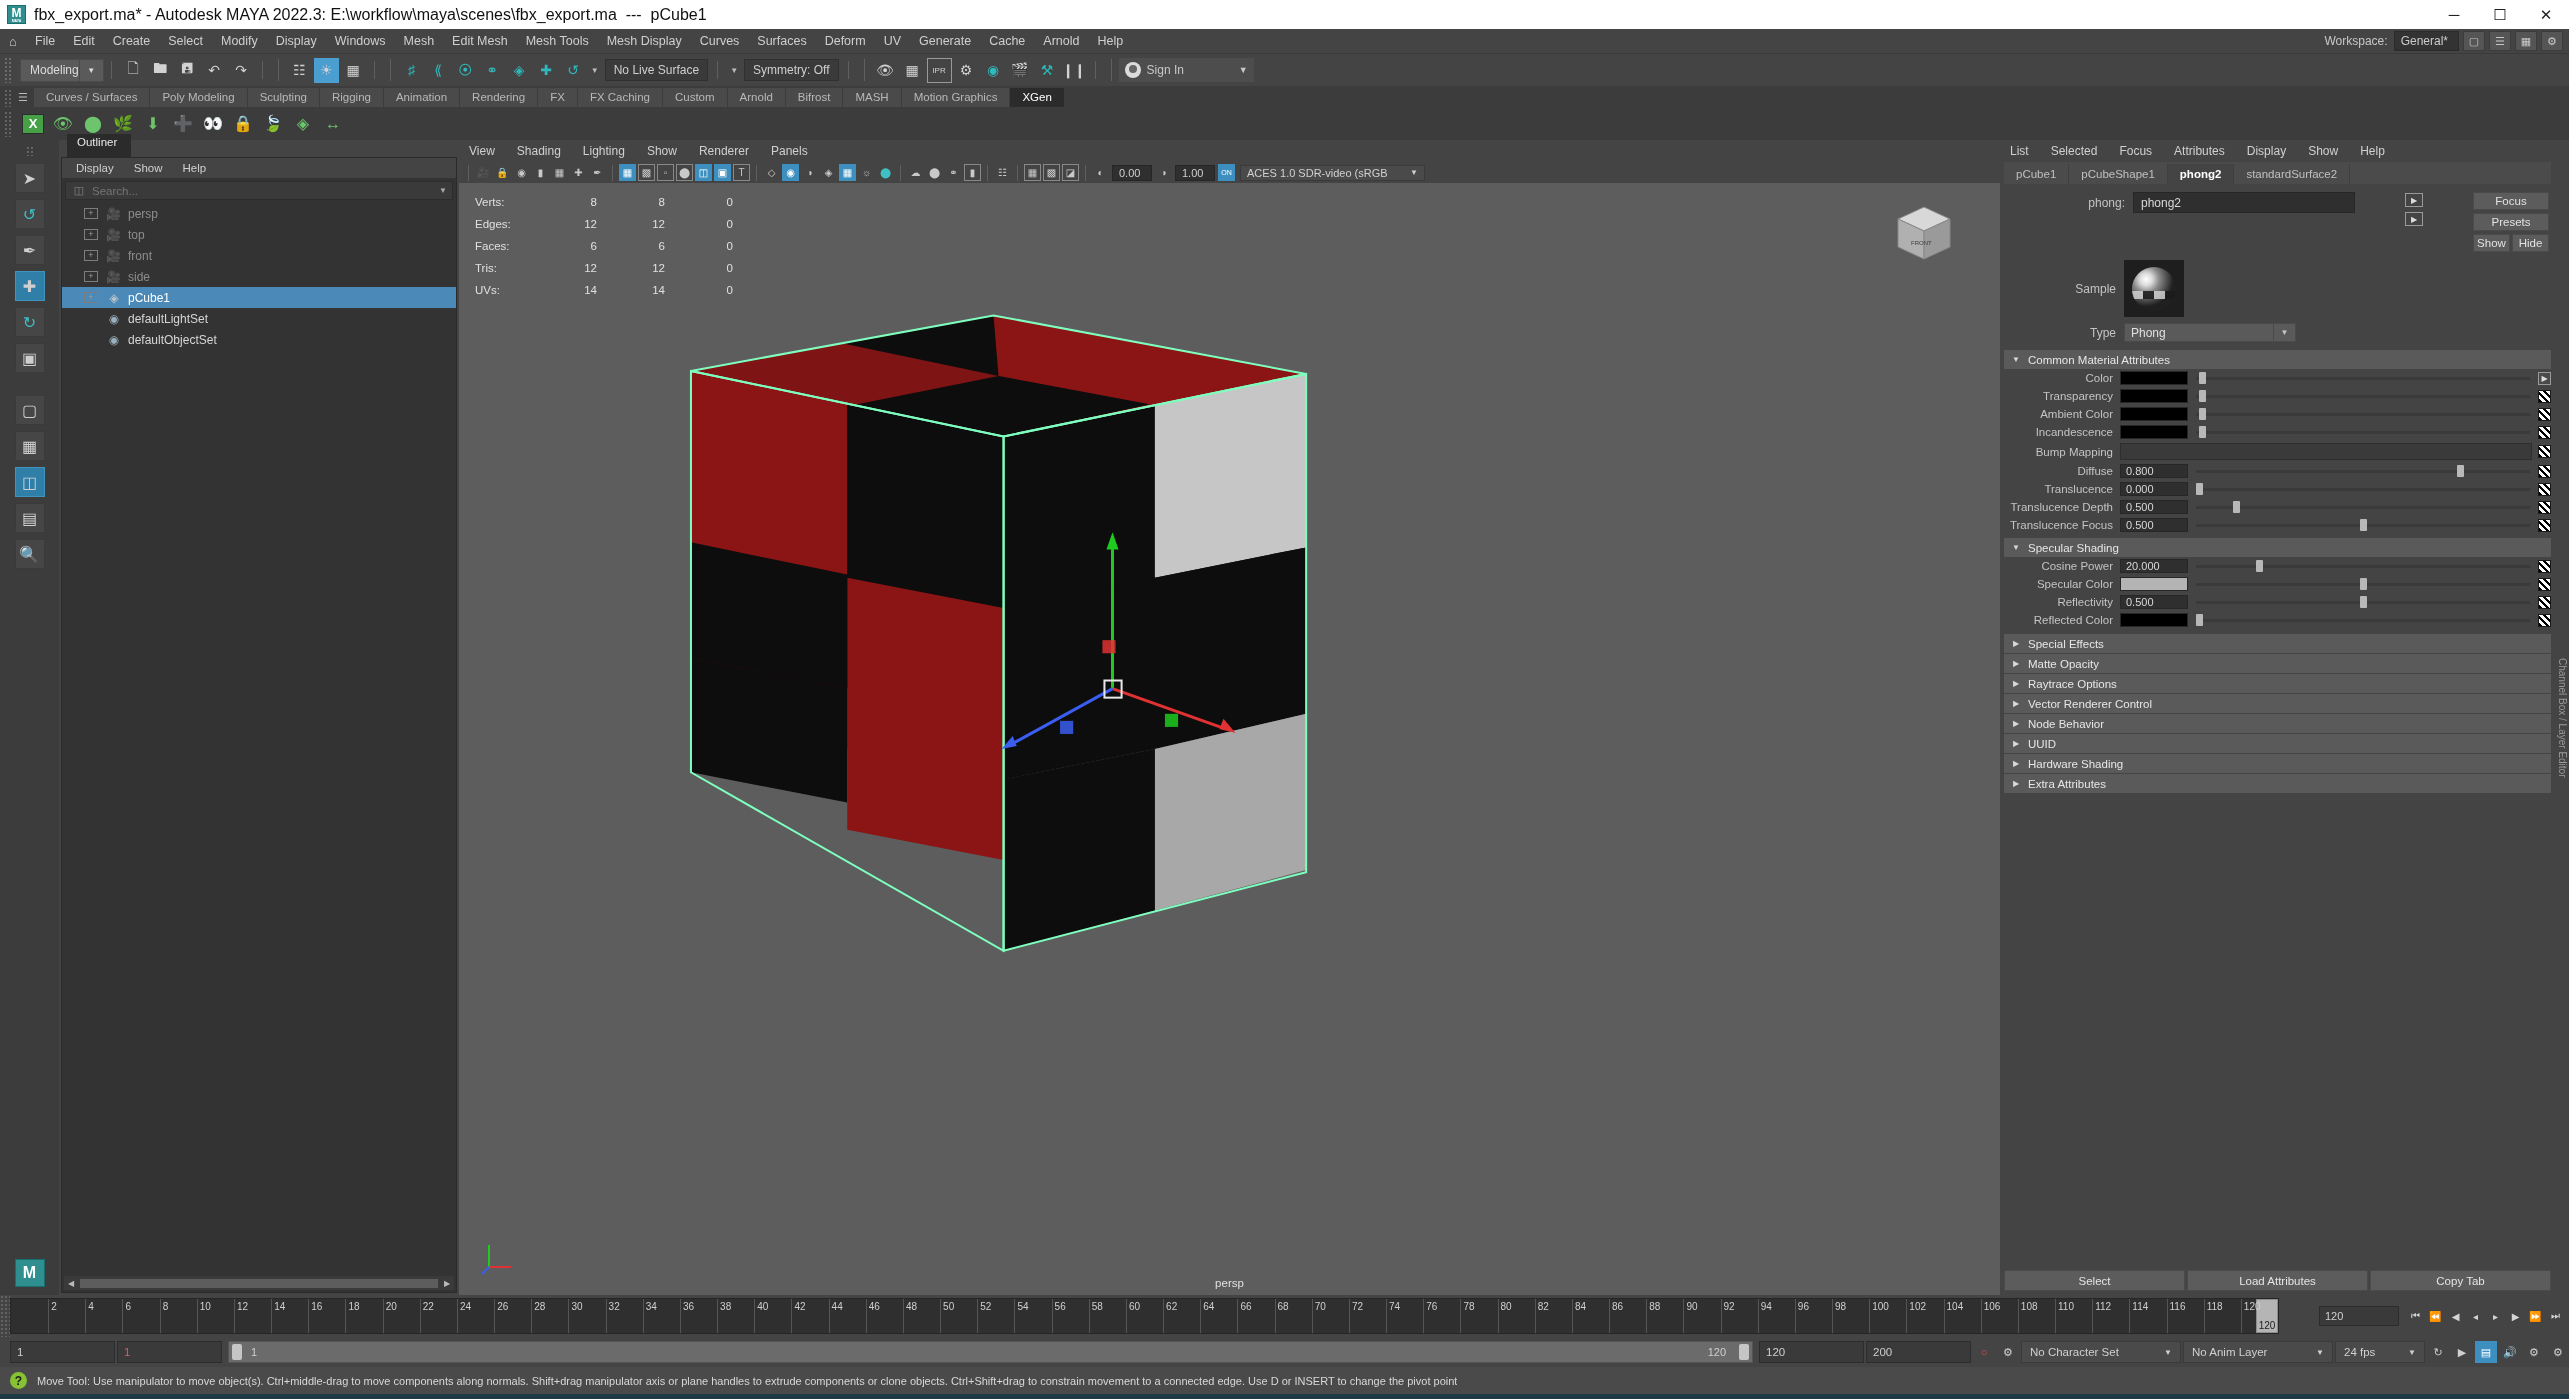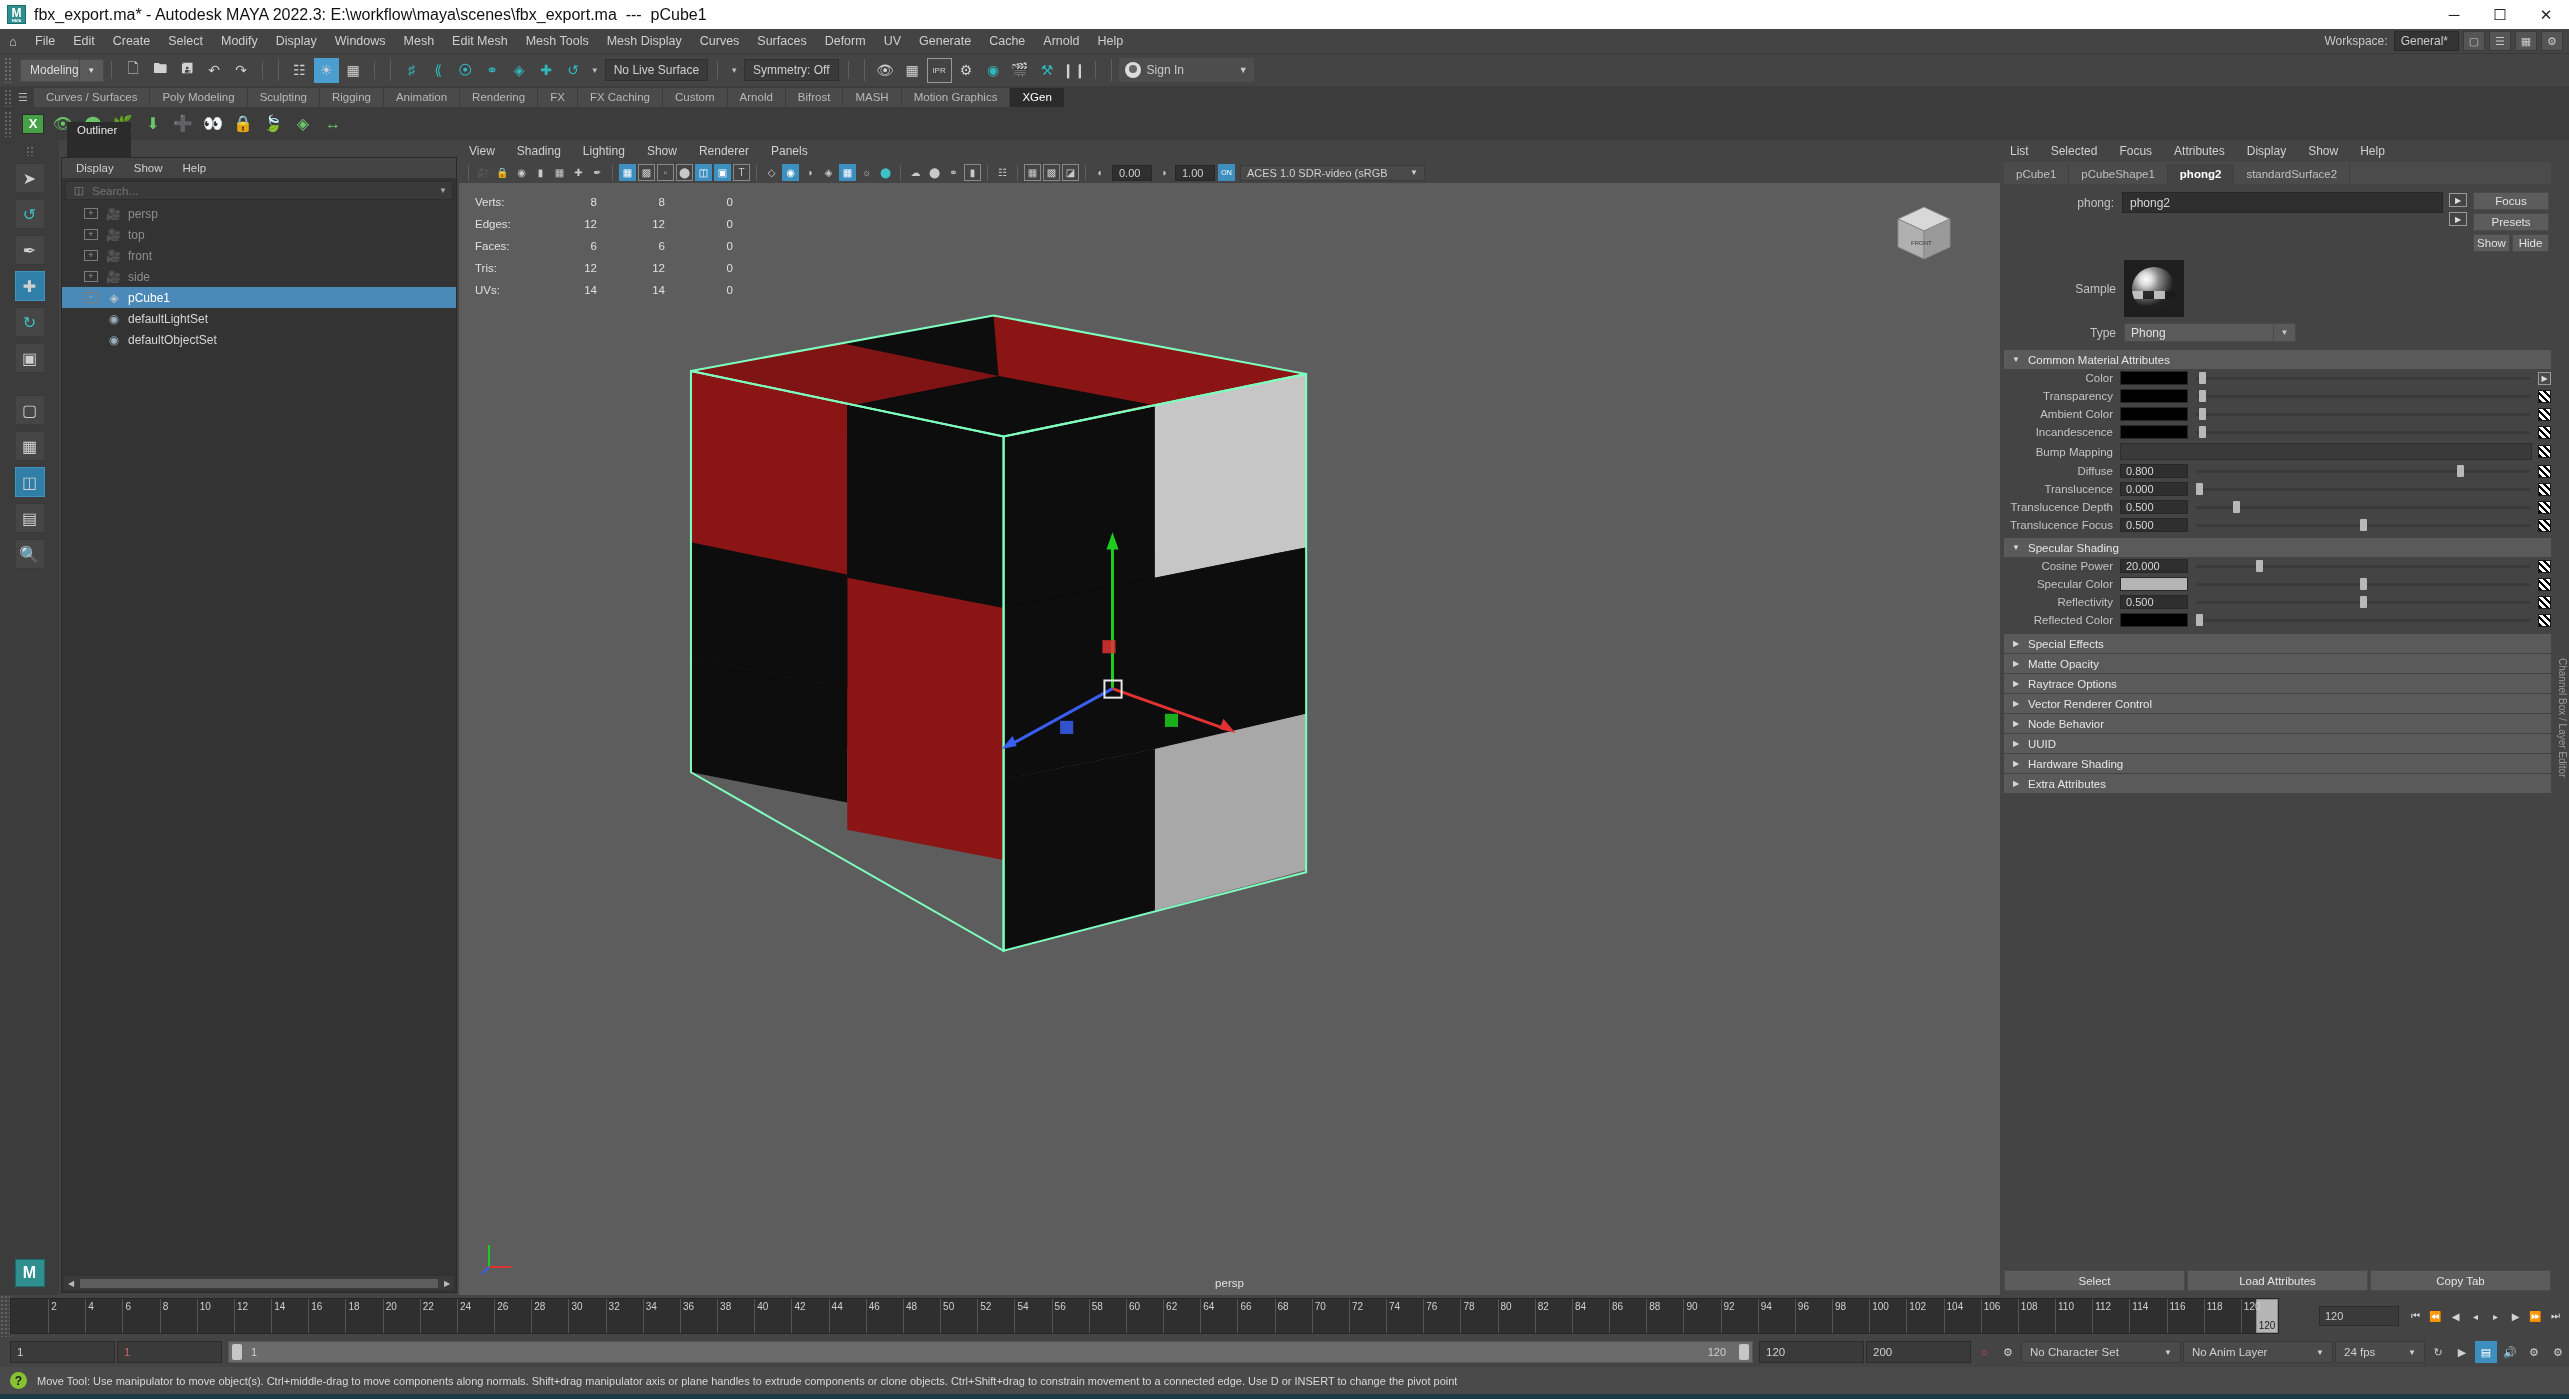--- a/index.html
+++ b/index.html
@@ -92,21 +92,21 @@
   .tc-btn.on { background:#2f7fa8; border-color:#3f93bd;}
   .tc-btn.teal { color:#3ec0c4; }
   .tc-gap { height:16px; }
   .tc-bottom { margin-top:auto; padding-bottom:8px;}
   .maya-m { width:30px;height:28px;background:#2f8f8f;color:#fff;font-weight:bold;font-size:16px;
      display:flex;align-items:center;justify-content:center;border:1px solid #186d6d;}
 
   
   .outliner { width:400px; background:#444; display:flex; flex-direction:column; flex:0 0 400px; }
   .ol-tabrow { height:17px; display:flex; align-items:flex-end; padding-left:8px; background:#444;}
-  .ol-tab { background:#2b2b2b; color:#e8e8e8; font-size:11.5px; padding:1px 14px 20px 10px; line-height:14px;}
+  .ol-tab { background:#2b2b2b; color:#e8e8e8; font-size:11.5px; padding:1px 14px 8px 10px; line-height:14px;}
   .ol-body { flex:1; background:#333333; border:1px solid #2a2a2a; margin:0 2px 2px 2px; display:flex; flex-direction:column; min-height:0;}
   .ol-menu { height:20px; display:flex; align-items:center; background:#444; font-size:11.5px; padding-left:14px;}
   .ol-menu span { margin-right:20px; color:#d0d0d0;}
   .ol-search { height:19px; background:#3a3a3a; display:flex; align-items:center; margin:3px 3px 0 3px; border:1px solid #2d2d2d;}
   .ol-search .sico{width:26px;text-align:center;font-size:11px;color:#888;}
   .ol-search input{flex:1;background:transparent;border:0;outline:none;color:#9a9a9a;font-size:11.5px;font-family:inherit;}
   .ol-search .dn{width:18px;text-align:center;font-size:8px;color:#aaa;}
   .ol-list { flex:1; overflow:hidden; background:#333333; padding-top:3px;}
   .ol-row { height:21px; display:flex; align-items:center; font-size:12px; padding-left:22px;}
   .ol-row.sel { background:#4a89b8; color:#fff; }
@@ -151,21 +151,21 @@
 
   
   .attred { width:555px; background:#444; display:flex; flex-direction:column; flex:0 0 555px; }
   .ae-menu { height:22px; display:flex; align-items:center; font-size:12px; padding-left:10px;}
   .ae-menu span{margin-right:22px;color:#d0d0d0;}
   .ae-tabs { height:22px; display:flex; align-items:flex-end; background:#4b4b4b; margin:0 4px;}
   .ae-tab { font-size:11.5px; color:#c0c0c0; background:#4b4b4b; padding:3px 12px; line-height:14px;
      border-right:1px solid #3f3f3f;}
   .ae-tab.active{ background:#444444; color:#ffffff; font-weight:bold;}
   .ae-body{flex:1; background:#444; padding:0; overflow:hidden; display:flex; flex-direction:column; min-height:0;}
-  .ae-top { display:flex; padding:8px 6px 4px 4px;}
+  .ae-top { display:flex; padding:8px 6px 4px 15px;gap:44px;}
   .ae-top .l { flex:1; }
   .ae-namerow{display:flex;align-items:center;}
   .ae-namerow .lab{width:118px;text-align:right;font-size:12px;color:#c3c3c3;padding-right:8px;}
   .ae-namerow .fld{flex:1;height:21px;background:#2f2f2f;border:1px solid #272727;display:flex;align-items:center;
       padding:0 7px;font-size:12px;color:#d8d8d8;}
   .ae-arrbtns{width:30px;display:flex;flex-direction:column;align-items:center;gap:5px;padding-top:1px;}
   .ae-arrbtn{width:18px;height:14px;border:1px solid #9a9a9a;display:flex;align-items:center;justify-content:center;font-size:8px;color:#ddd;}
   .ae-right{width:76px;display:flex;flex-direction:column;gap:3px;}
   .ae-btn{height:18px;background:#5c5c5c;border:1px solid #4a4a4a;font-size:11.5px;color:#e2e2e2;
       display:flex;align-items:center;justify-content:center;}

